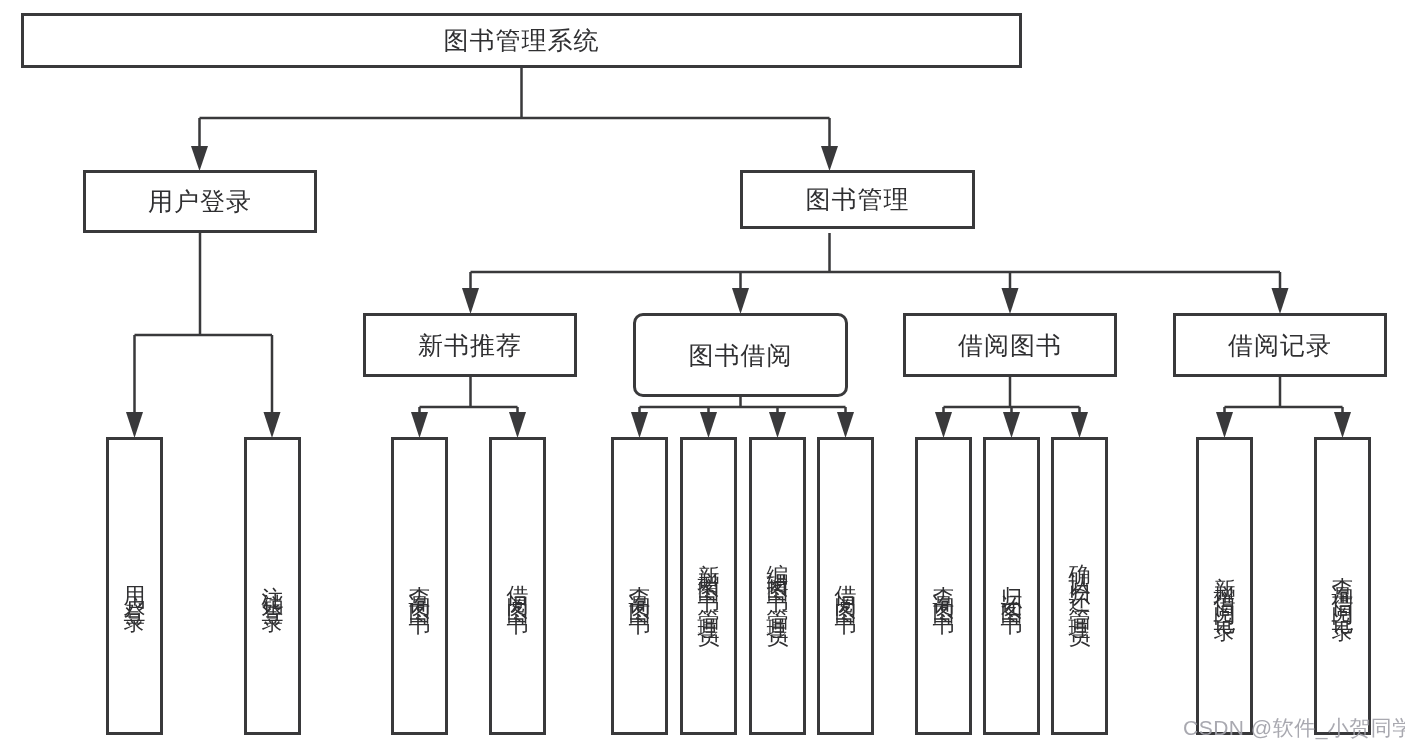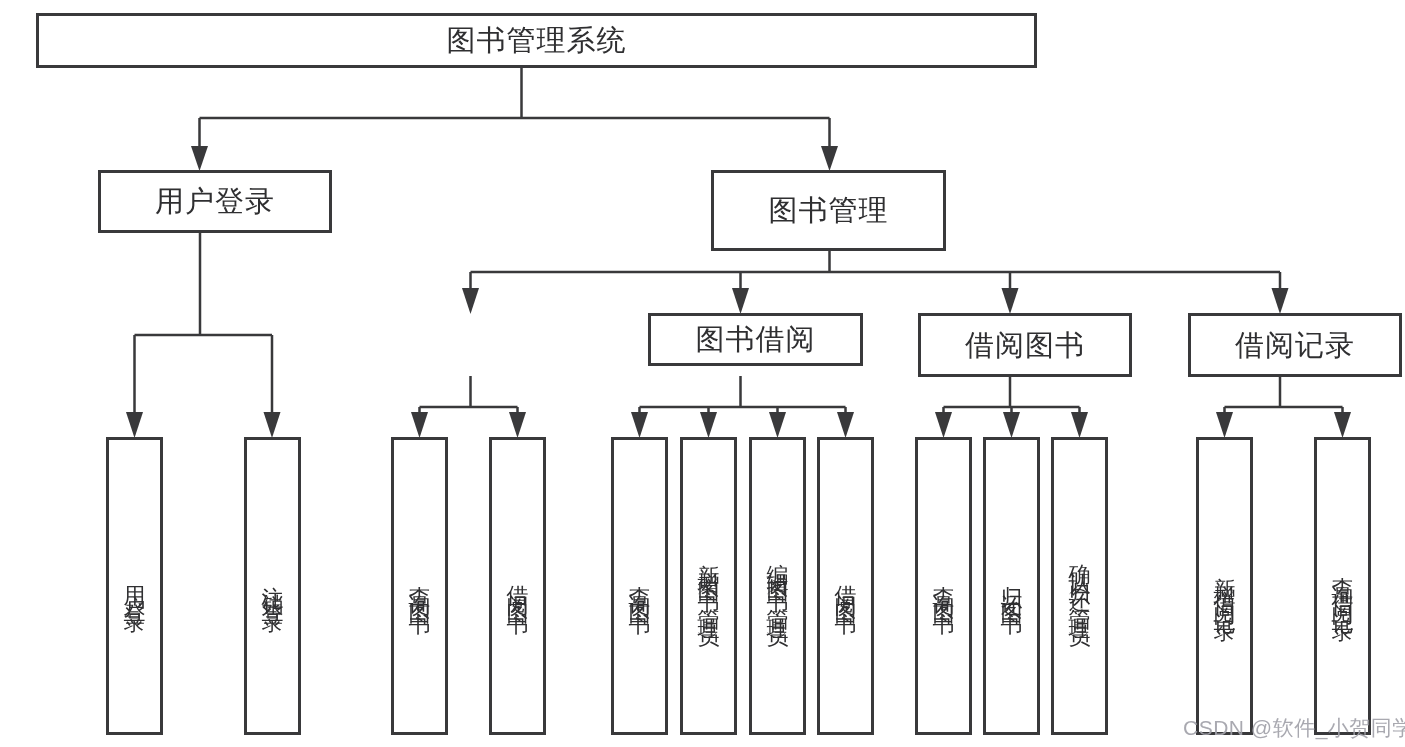--- a/index.html
+++ b/index.html
@@ -16,21 +16,21 @@
     box-sizing:border-box;
     background:#ffffff;
     border:3px solid #39393b;
     color:#2f2f31;
     display:flex;
     align-items:center;
     justify-content:center;
     z-index:2;
     text-align:center;
   }
-  .hbox{font-size:29px;letter-spacing:1px;line-height:1;margin-left:15px;}
+  .hbox{font-size:25px;letter-spacing:1px;line-height:1;}
   .vbox{
     font-size:22px;
     line-height:1;
     writing-mode:vertical-rl;
     text-orientation:mixed;
     letter-spacing:9px;
   }
   .watermark{
     position:absolute;
     left:1183px;top:714px;
@@ -86,23 +86,24 @@
       <polygon points="1003,412 1020,412 1011.5,438"></polygon>
       <polygon points="1071,412 1088,412 1079.5,438"></polygon>
       <polygon points="1216,412 1233,412 1224.5,438"></polygon>
       <polygon points="1334,412 1351,412 1342.5,438"></polygon>
     </g>
   </svg>
 
   <div class="node hbox" style="left:21px;top:13px;width:1001px;height:55px;">图书管理系统</div>
 
   <div class="node hbox" style="left:83px;top:170px;width:234px;height:63px;">用户登录</div>
-  <div class="node hbox" style="left:696px;top:170px;width:235px;height:81px;">图书管理</div>
+  <div class="node hbox" style="left:740px;top:170px;width:235px;height:59px;">图书管理</div>
 
-  <div class="node hbox" style="left:633px;top:313px;width:215px;height:53px;">图书借阅</div>
+  <div class="node hbox" style="left:363px;top:313px;width:214px;height:64px;">新书推荐</div>
+  <div class="node hbox" style="left:633px;top:313px;width:215px;height:84px;border-radius:10px;">图书借阅</div>
   <div class="node hbox" style="left:903px;top:313px;width:214px;height:64px;">借阅图书</div>
   <div class="node hbox" style="left:1173px;top:313px;width:214px;height:64px;">借阅记录</div>
 
   <div class="node vbox" style="left:106px;top:437px;width:57px;height:298px;">用户登录</div>
   <div class="node vbox" style="left:244px;top:437px;width:57px;height:298px;">注销登录</div>
 
   <div class="node vbox" style="left:391px;top:437px;width:57px;height:298px;">查询图书</div>
   <div class="node vbox" style="left:489px;top:437px;width:57px;height:298px;">借阅图书</div>
 
   <div class="node vbox" style="left:611px;top:437px;width:57px;height:298px;">查询图书</div>

